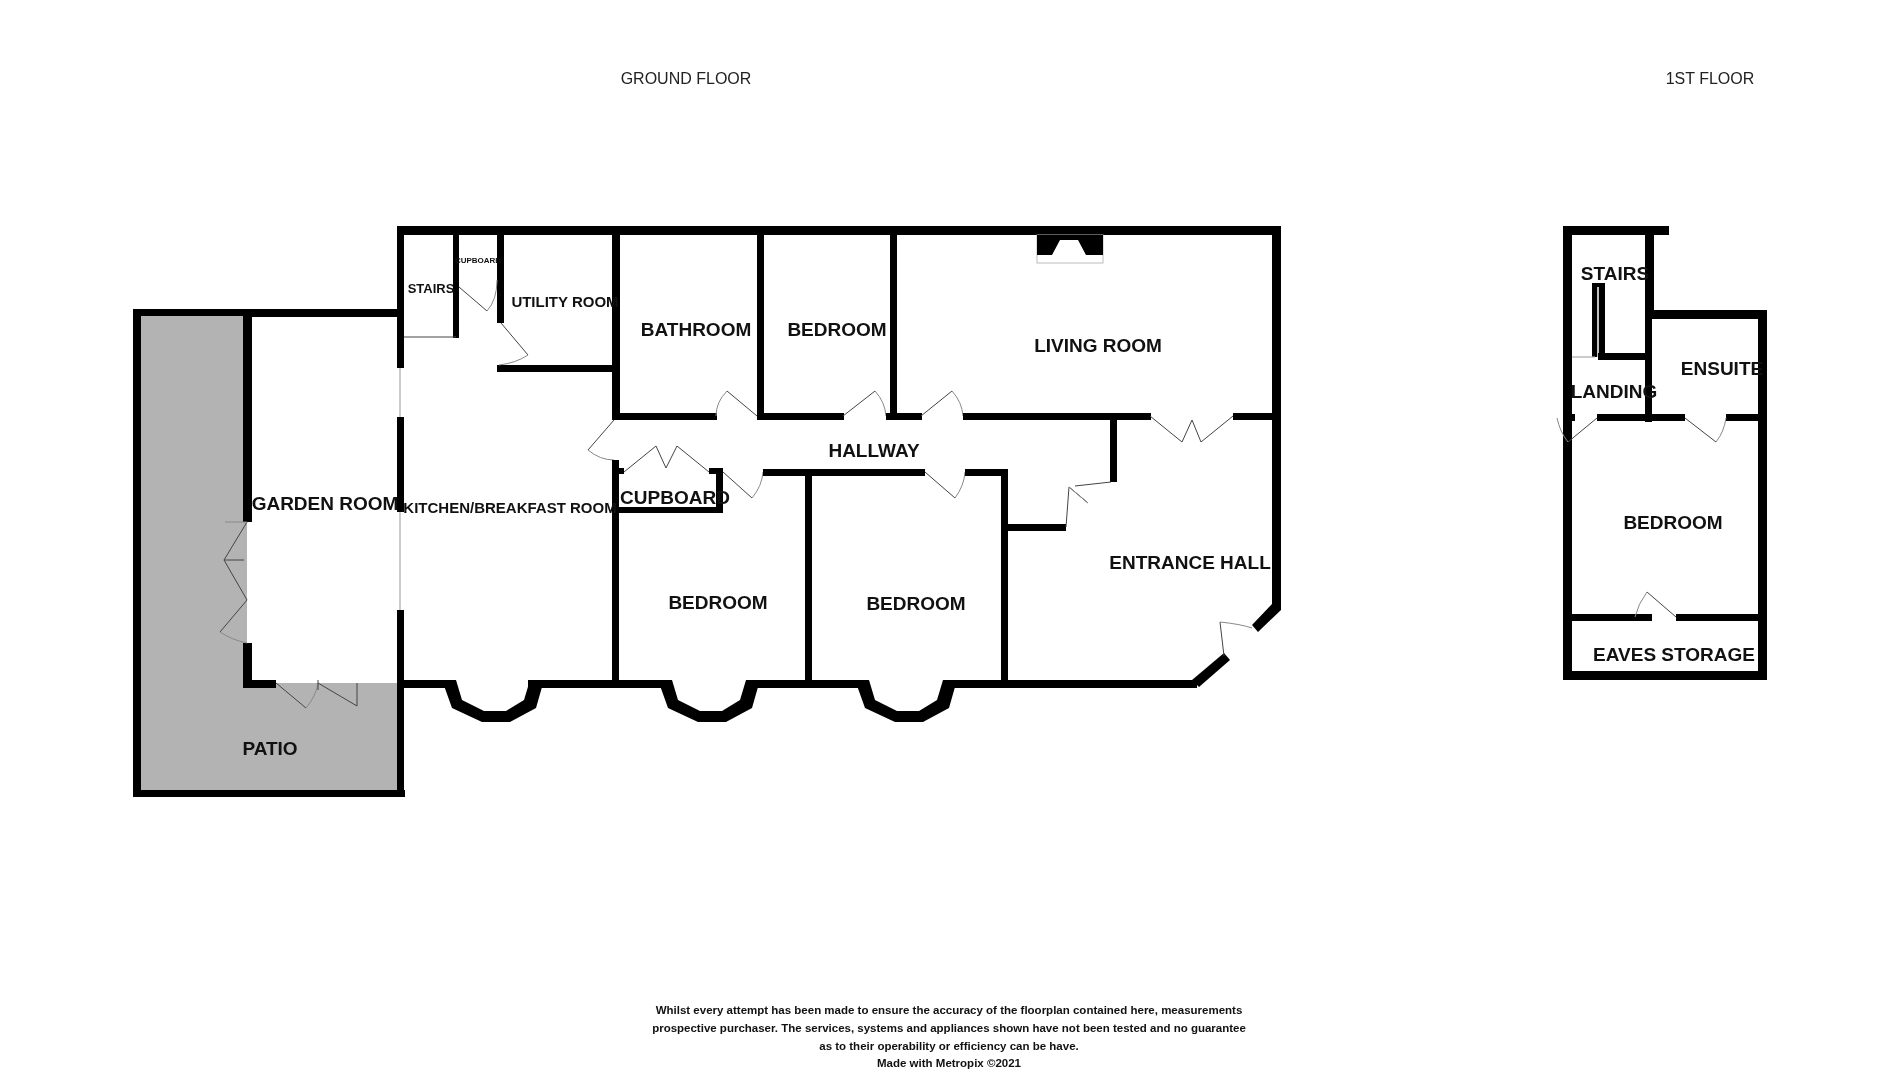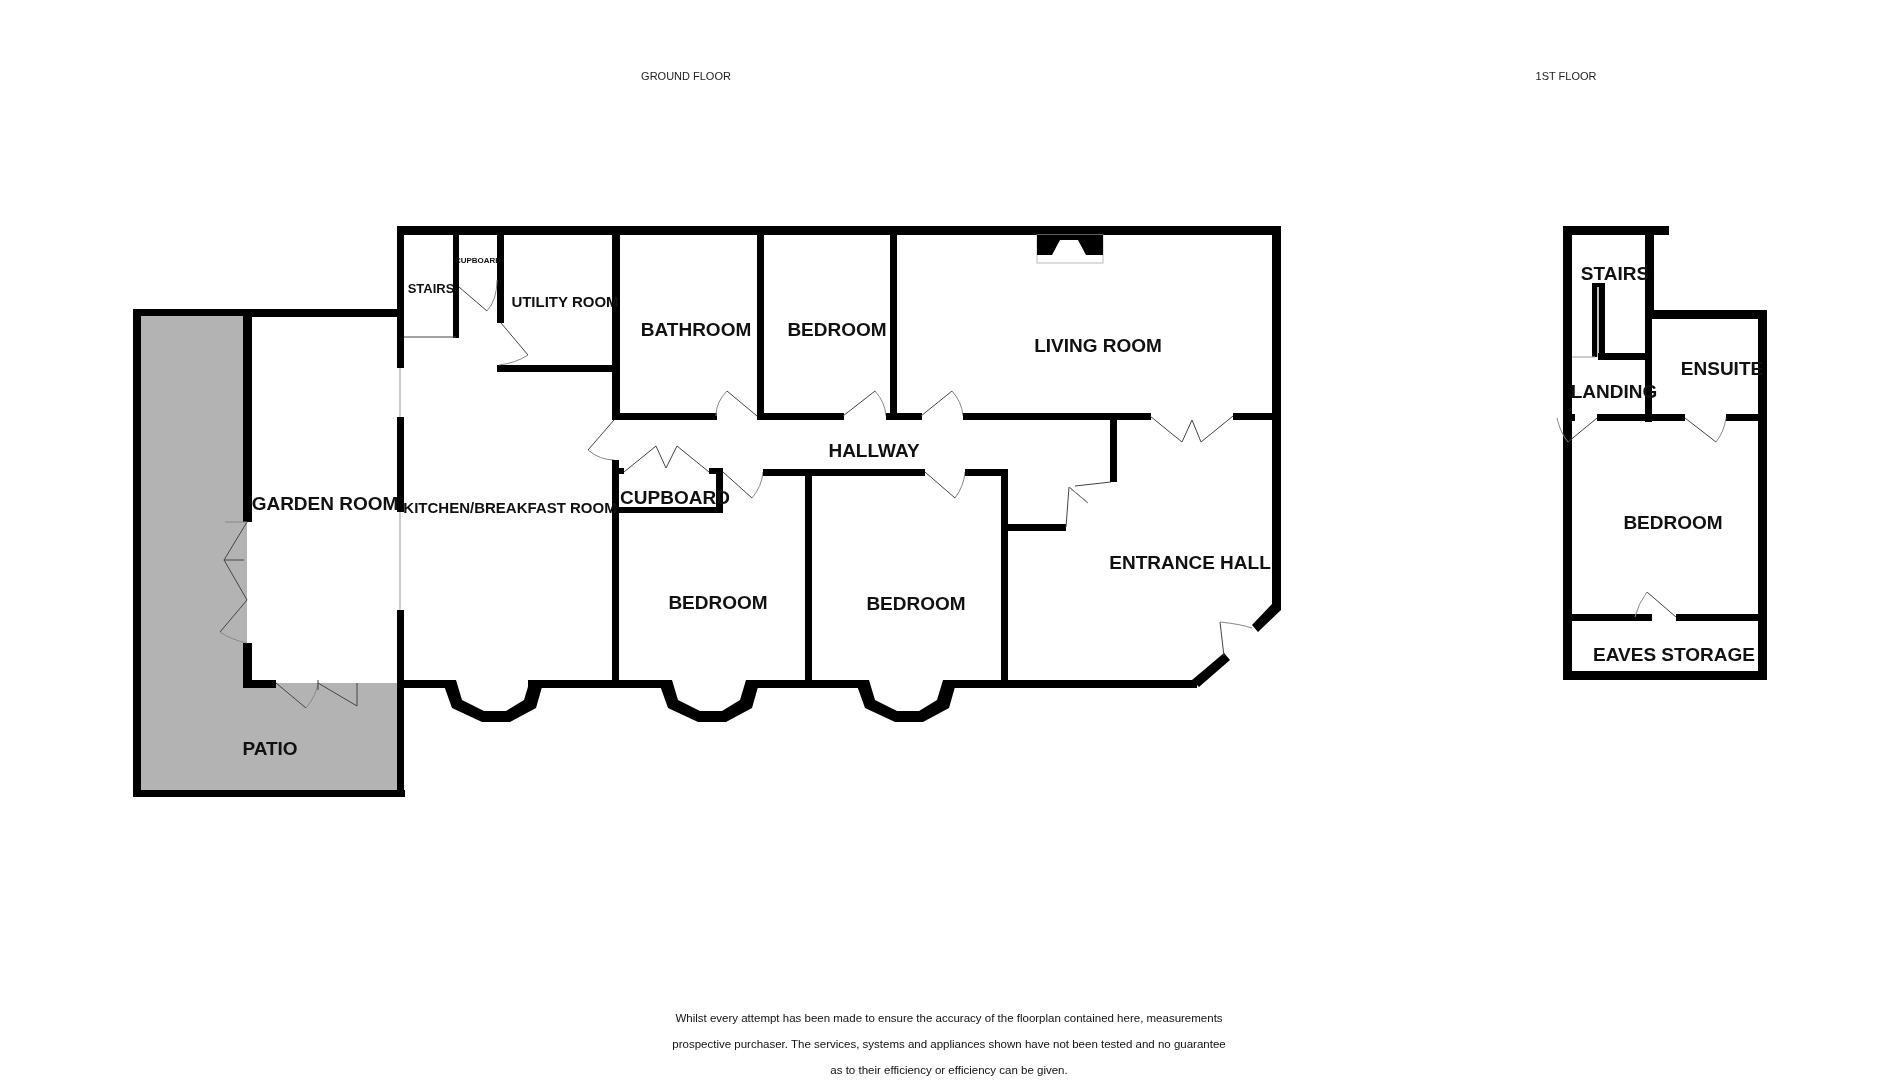--- a/index.html
+++ b/index.html
@@ -1,31 +1,31 @@
 <!DOCTYPE html>
 <html><head>
 <meta charset="utf-8">
 <style>
   html, body { margin: 0; padding: 0; background: #ffffff; }
   body { width: 1898px; height: 1080px; position: relative; overflow: hidden; font-family: "Liberation Sans", sans-serif; }
-  .floor-label { position: absolute; top: 70px; font-size: 11px; color: #222; transform: translateX(-50%); white-space: nowrap; }
+  .floor-label { position: absolute; top: 70px; font-size: 16px; color: #222; transform: translateX(-50%); white-space: nowrap; }
   svg#plan { position: absolute; left: 0; top: 0; }
   .room-label { font-family: "Liberation Sans", sans-serif; font-weight: bold; fill: #111; }
   .wall { fill: #000; }
   .thin { stroke: #444; stroke-width: 1; fill: none; }
   .arc { stroke: #888; stroke-width: 1; fill: none; }
   .glass { stroke: #aaa; stroke-width: 1.2; fill: none; }
   .disclaimer { position: absolute; left: 0; width: 1898px; top: 1000px; text-align: center; font-size: 11.5px; line-height: 13.8px; color: #111; }
-  .disclaimer p { margin: 12px; }
+  .disclaimer p { margin: 4px; font-weight: bold; }
 </style>
 </head>
 <body>
 
 <div class="floor-label" style="left:686px;">GROUND FLOOR</div>
-<div class="floor-label" style="left:1566px;">1ST FLOOR</div>
+<div class="floor-label" style="left:1710px;">1ST FLOOR</div>
 
 <svg id="plan" width="1898" height="1080" viewBox="0 0 1898 1080">
 
   <g>
 
     <g>
       <rect x="135" y="313" width="265" height="480" fill="#b3b3b3"></rect>
       <rect x="247" y="313" width="153" height="370" fill="#ffffff"></rect>
 
       <rect class="wall" x="133" y="309" width="8" height="488"></rect>
@@ -193,15 +193,15 @@
     <text class="room-label" x="1614" y="398" font-size="19" text-anchor="middle">LANDING</text>
     <text class="room-label" x="1722" y="375" font-size="19" text-anchor="middle">ENSUITE</text>
     <text class="room-label" x="1673" y="529" font-size="19" text-anchor="middle">BEDROOM</text>
     <text class="room-label" x="1674" y="661" font-size="19" text-anchor="middle">EAVES STORAGE</text>
   </g>
 </svg>
 
 <div class="disclaimer">
   <p>Whilst every attempt has been made to ensure the accuracy of the floorplan contained here, measurements</p>
   <p>prospective purchaser. The services, systems and appliances shown have not been tested and no guarantee</p>
-  <p>as to their efficiency or efficiency can be given.</p>
+  <p>as to their operability or efficiency can be have.</p>
   <p>Made with Metropix ©2021</p>
 </div>
 
 </body></html>

